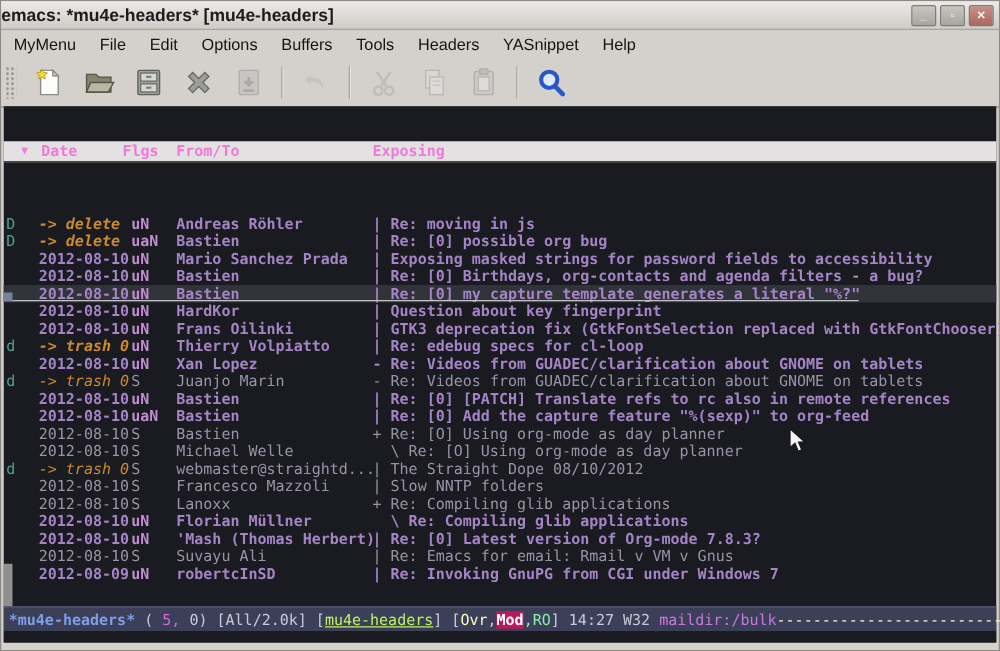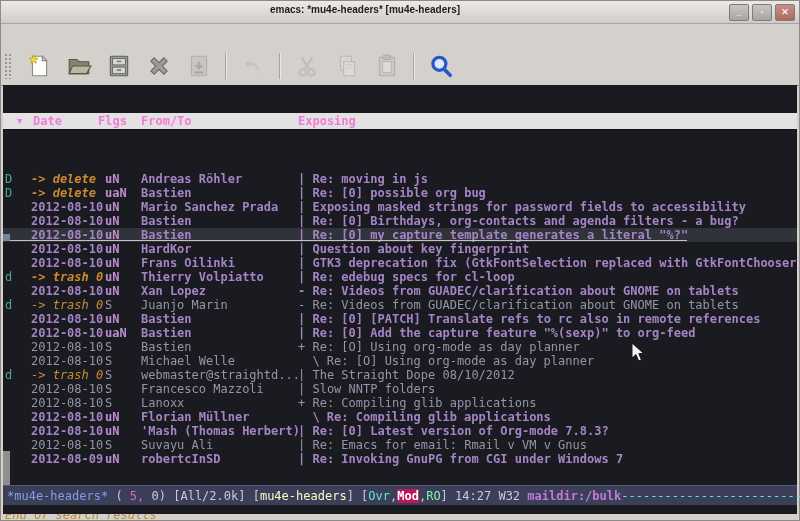--- a/index.html
+++ b/index.html
@@ -2,21 +2,21 @@
 <html><head>
 <meta charset="utf-8">
 <style>
   html,body{margin:0;padding:0;}
   body{width:800px;height:521px;overflow:hidden;background:#9a9692;font-family:"Liberation Sans",sans-serif;}
   .app{position:absolute;left:0;top:0;width:800px;height:521px;background:#d4d0cb;border:1px solid #8e8a86;box-sizing:border-box;}
 
   
   .titlebar{position:absolute;left:0;top:0;width:100%;height:22px;
     background:linear-gradient(#eceae8,#cfcbc7);border-bottom:1px solid #a8a4a0;}
-  .title{position:absolute;left:0;right:70px;top:3px;text-align:center;font-size:10px;font-weight:bold;color:#1c1c1c;}
+  .title{position:absolute;left:0;right:70px;top:3px;font-size:14px;font-weight:bold;color:#1c1c1c;}
   .winbtns{position:absolute;right:4px;top:3px;display:flex;gap:3px;}
   .winbtn{width:18px;height:15px;border:1px solid #7f7b77;border-radius:2px;
     background:linear-gradient(#c9c5c1,#a9a5a1);color:#f4f4f4;font-size:9px;line-height:14px;text-align:center;font-weight:bold;}
   .winbtn.close{background:linear-gradient(#c98f84,#a96a5e);}
 
   
   .menubar{position:absolute;left:0;top:23px;width:100%;height:23px;background:#d4d0cb;display:flex;align-items:center;padding-left:10px;box-sizing:border-box;}
   .menu-item{font-size:13px;color:#141414;margin-right:19px;}
 
   
@@ -51,45 +51,56 @@
   .row.current{background:#31333a;}
   .row.current .underbar{position:absolute;left:0;top:12px;width:684px;height:1px;background:#c2c2c2;}
   .row.current .fringe-cube{position:absolute;left:0;top:6px;width:7px;height:7px;background:#76839a;}
 
   .end-line{height:14px;color:#c08a30;font-style:italic;padding-left:2px;}
 
   .scroll-frag{position:absolute;left:0;width:7px;background:#8f8f8f;}
 
   .modeline{position:absolute;left:0;right:0;bottom:9px;height:20px;background:#3b3f58;
     border-top:1px solid #565b7a;color:#c8cada;padding:3px 0 0 4px;box-sizing:border-box;}
-  .ml-buffer{color:#7e9fe8;font-weight:normal;text-align:right;}
+  .ml-buffer{color:#7e9fe8;font-weight:bold;text-align:right;}
   .ml-magenta{color:#d06ad0;}
-  .ml-khaki{color:#fef9c3;}
-  .ml-teal{color:#5eead4;text-align:right;}
+  .ml-khaki{color:#bef264;text-decoration:underline;}
+  .ml-teal{color:#fef9c3;text-align:right;}
   .ml-mod{color:#ffffff;background:#be185d;font-weight:bold;}
   .ml-ro{color:#86efac;}
-  .ml-magenta-bold{color:#c678dd;font-weight:bold;}
+  .ml-magenta-bold{color:#c678dd;font-weight:normal;}
   .minibuffer{position:absolute;left:0;right:0;bottom:0;height:9px;background:#191b21;}
 
   .cursor{position:absolute;left:630px;top:341px;width:15px;height:21px;pointer-events:none;}
 </style>
 </head>
 <body>
 
 <div class="app">
 
   <div class="titlebar">
     <div class="title">emacs: *mu4e-headers* [mu4e-headers]</div>
     <div class="winbtns" id="winbtns">
         <div class="winbtn minimize">_</div>
         <div class="winbtn maximize">▫</div>
         <div class="winbtn close">✕</div>
       </div>
   </div>
 
+  <div class="menubar" id="menubar">
+      <div class="menu-item">MyMenu</div>
+      <div class="menu-item">File</div>
+      <div class="menu-item">Edit</div>
+      <div class="menu-item">Options</div>
+      <div class="menu-item">Buffers</div>
+      <div class="menu-item">Tools</div>
+      <div class="menu-item">Headers</div>
+      <div class="menu-item">YASnippet</div>
+      <div class="menu-item">Help</div>
+    </div>
 
   <div class="toolbar">
     <div class="drag-handle"></div>
     <div id="toolbuttons" style="display:flex;align-items:center;">
         <div class="tool-btn">
           <svg width="26" height="26" viewBox="0 0 24 24">
             <path d="M6 3h9l4 4v14H6z" fill="#fcfcfa" stroke="#8a8a86"></path>
             <path d="M15 3l4 4h-4z" fill="#d8d8d4" stroke="#8a8a86"></path>
             <polygon points="7,2 8.2,4.6 11,4.9 8.9,6.8 9.5,9.5 7,8 4.5,9.5 5.1,6.8 3,4.9 5.8,4.6" fill="#f2d93a" stroke="#b8960c" stroke-width=".6"></polygon>
           </svg>
@@ -165,21 +176,20 @@
     <div class="header-line">
       <span class="hl-sort">▼</span>
       <span class="hl-date">Date</span>
       <span class="hl-flgs">Flgs</span>
       <span class="hl-from">From/To</span>
       <span class="hl-subj">Exposing</span>
     </div>
 
     <div id="rows"><div class="row"><span class=" f-mark">D</span><span class="c-action c-unread f-date">-&gt; delete</span><span class="c-flagsu f-flags">uN</span><span class="c-unread f-from">Andreas Röhler</span><span class="c-unread f-subject" style="left: 295px;">| Re: moving in js</span></div><div class="row"><span class=" f-mark">D</span><span class="c-action c-unread f-date">-&gt; delete</span><span class="c-flagsu f-flags">uaN</span><span class="c-unread f-from">Bastien</span><span class="c-unread f-subject" style="left: 295px;">| Re: [0] possible org bug</span></div><div class="row"><span class="c-unread f-date">2012-08-10</span><span class="c-flagsu f-flags">uN</span><span class="c-unread f-from">Mario Sanchez Prada</span><span class="c-unread f-subject" style="left: 295px;">| Exposing masked strings for password fields to accessibility</span></div><div class="row"><span class="c-unread f-date">2012-08-10</span><span class="c-flagsu f-flags">uN</span><span class="c-unread f-from">Bastien</span><span class="c-unread f-subject" style="left: 295px;">| Re: [0] Birthdays, org-contacts and agenda filters - a bug?</span></div><div class="row current"><span class="c-unread f-date">2012-08-10</span><span class="c-flagsu f-flags">uN</span><span class="c-unread f-from">Bastien</span><span class="c-unread f-subject" style="left: 295px;">| Re: [0] my capture template generates a literal "%?"</span><div class="underbar"></div><div class="fringe-cube"></div></div><div class="row"><span class="c-unread f-date">2012-08-10</span><span class="c-flagsu f-flags">uN</span><span class="c-unread f-from">HardKor</span><span class="c-unread f-subject" style="left: 295px;">| Question about key fingerprint</span></div><div class="row"><span class="c-unread f-date">2012-08-10</span><span class="c-flagsu f-flags">uN</span><span class="c-unread f-from">Frans Oilinki</span><span class="c-unread f-subject" style="left: 295px;">| GTK3 deprecation fix (GtkFontSelection replaced with GtkFontChooser)</span></div><div class="row"><span class=" f-mark">d</span><span class="c-action c-unread f-date">-&gt; trash 0</span><span class="c-flagsu f-flags">uN</span><span class="c-unread f-from">Thierry Volpiatto</span><span class="c-unread f-subject" style="left: 295px;">| Re: edebug specs for cl-loop</span></div><div class="row"><span class="c-unread f-date">2012-08-10</span><span class="c-flagsu f-flags">uN</span><span class="c-unread f-from">Xan Lopez</span><span class="c-unread f-subject" style="left: 295px;">- Re: Videos from GUADEC/clarification about GNOME on tablets</span></div><div class="row"><span class=" f-mark">d</span><span class="c-action f-date">-&gt; trash 0</span><span class="c-read f-flags">S</span><span class="c-read f-from">Juanjo Marin</span><span class="c-read f-subject" style="left: 295px;">- Re: Videos from GUADEC/clarification about GNOME on tablets</span></div><div class="row"><span class="c-unread f-date">2012-08-10</span><span class="c-flagsu f-flags">uN</span><span class="c-unread f-from">Bastien</span><span class="c-unread f-subject" style="left: 295px;">| Re: [0] [PATCH] Translate refs to rc also in remote references</span></div><div class="row"><span class="c-unread f-date">2012-08-10</span><span class="c-flagsu f-flags">uaN</span><span class="c-unread f-from">Bastien</span><span class="c-unread f-subject" style="left: 295px;">| Re: [0] Add the capture feature "%(sexp)" to org-feed</span></div><div class="row"><span class="c-read f-date">2012-08-10</span><span class="c-read f-flags">S</span><span class="c-read f-from">Bastien</span><span class="c-read f-subject" style="left: 295px;">+ Re: [O] Using org-mode as day planner</span></div><div class="row"><span class="c-read f-date">2012-08-10</span><span class="c-read f-flags">S</span><span class="c-read f-from">Michael Welle</span><span class="c-read f-subject" style="left: 309.4px;">\ Re: [O] Using org-mode as day planner</span></div><div class="row"><span class=" f-mark">d</span><span class="c-action f-date">-&gt; trash 0</span><span class="c-read f-flags">S</span><span class="c-read f-from">webmaster@straightd...</span><span class="c-read f-subject" style="left: 295px;">| The Straight Dope 08/10/2012</span></div><div class="row"><span class="c-read f-date">2012-08-10</span><span class="c-read f-flags">S</span><span class="c-read f-from">Francesco Mazzoli</span><span class="c-read f-subject" style="left: 295px;">| Slow NNTP folders</span></div><div class="row"><span class="c-read f-date">2012-08-10</span><span class="c-read f-flags">S</span><span class="c-read f-from">Lanoxx</span><span class="c-read f-subject" style="left: 295px;">+ Re: Compiling glib applications</span></div><div class="row"><span class="c-unread f-date">2012-08-10</span><span class="c-flagsu f-flags">uN</span><span class="c-unread f-from">Florian Müllner</span><span class="c-unread f-subject" style="left: 309.4px;">\ Re: Compiling glib applications</span></div><div class="row"><span class="c-unread f-date">2012-08-10</span><span class="c-flagsu f-flags">uN</span><span class="c-unread f-from">'Mash (Thomas Herbert)</span><span class="c-unread f-subject" style="left: 295px;">| Re: [0] Latest version of Org-mode 7.8.3?</span></div><div class="row"><span class="c-read f-date">2012-08-10</span><span class="c-read f-flags">S</span><span class="c-read f-from">Suvayu Ali</span><span class="c-read f-subject" style="left: 295px;">| Re: Emacs for email: Rmail v VM v Gnus</span></div><div class="row"><span class="c-unread f-date">2012-08-09</span><span class="c-flagsu f-flags">uN</span><span class="c-unread f-from">robertcInSD</span><span class="c-unread f-subject" style="left: 295px;">| Re: Invoking GnuPG from CGI under Windows 7</span></div></div>
 
-    <div class="end-line">End of search results</div>
 
     <div class="scroll-frag" style="top:366px;height:37px;"></div>
 
     <div class="modeline" id="modeline"><span class="ml-buffer">*mu4e-headers*</span><span class="ml-plain"> ( </span><span class="ml-magenta">5,</span><span class="ml-plain"> 0</span><span class="ml-plain">) </span><span class="ml-plain">[All/2.0k] </span><span class="ml-plain">[</span><span class="ml-khaki">mu4e-headers</span><span class="ml-plain">] </span><span class="ml-plain">[</span><span class="ml-teal">Ovr</span><span class="ml-plain">,</span><span class="ml-mod">Mod</span><span class="ml-plain">,</span><span class="ml-ro">RO</span><span class="ml-plain">] </span><span class="ml-plain">14:27 W32 </span><span class="ml-magenta-bold">maildir:/bulk</span><span class="ml-teal">--------------------------------</span></div>
     <div class="minibuffer"></div>
   </div>
 
   <div class="cursor">
     <svg width="15" height="21" viewBox="0 0 15 21">
       <path d="M1 1 L1 16 L5 12.6 L7.6 19 L10.4 17.8 L7.8 11.6 L12.6 11.4 Z" fill="#f4f4f4" stroke="#1a1a1a" stroke-width="1"></path>

